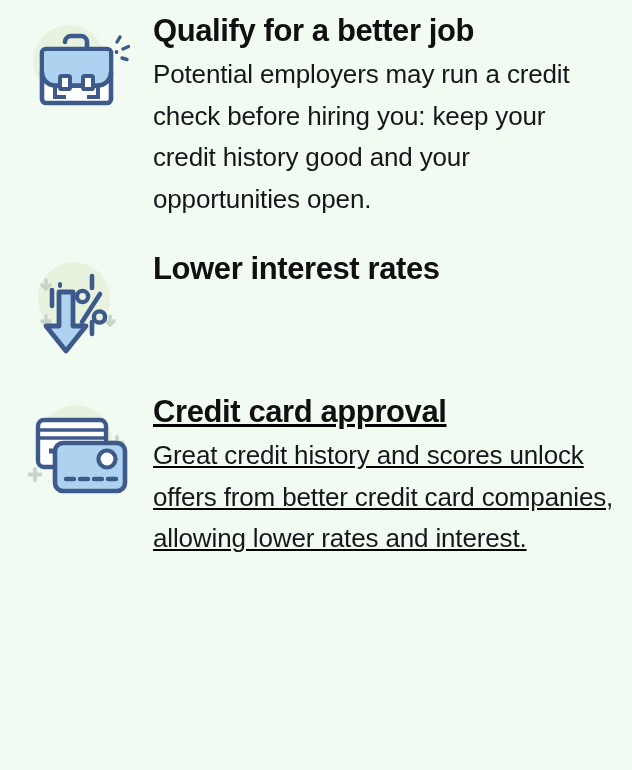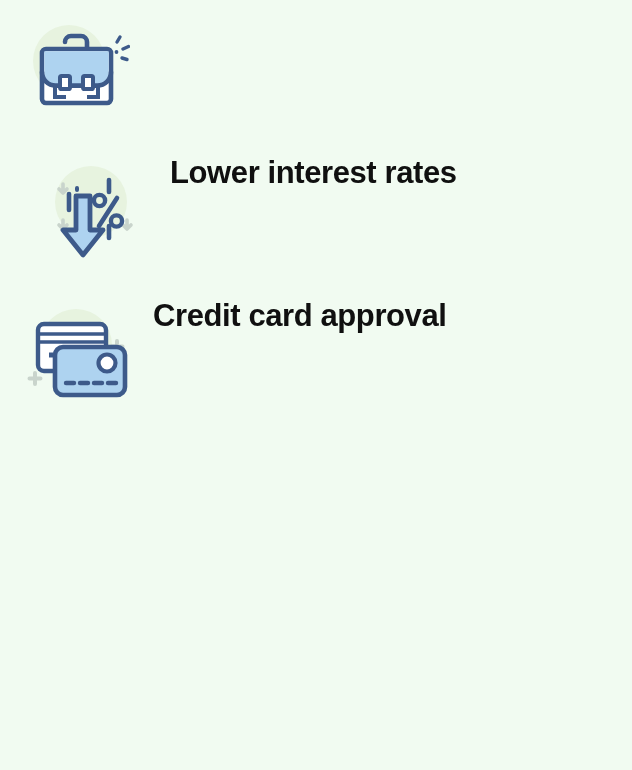--- a/index.html
+++ b/index.html
@@ -24,22 +24,22 @@
     position: relative;
   }
 
   .benefit-row {
     display: flex;
     align-items: flex-start;
     padding-left: 22px;
     padding-right: 16px;
   }
   .benefit-row.row-1 { padding-top: 12px; }
-  .benefit-row.row-2 { padding-top: 30px; margin-left: 17px; }
-  .benefit-row.row-3 { padding-top: 31px; }
+  .benefit-row.row-2 { padding-top: 30px; }
+  .benefit-row.row-3 { padding-top: 31px; text-decoration: underline; }
 
   .icon-cell {
     width: 131px;
     flex: 0 0 131px;
     display: flex;
     justify-content: flex-start;
     align-items: flex-start;
     padding-top: 4px;
   }
 
@@ -106,20 +106,24 @@
           <path d="M33 72 v9 h9" fill="none" stroke="#3d5a8a" stroke-width="4" stroke-linecap="square" stroke-linejoin="miter"></path>
           <path d="M76 72 v9 h-9" fill="none" stroke="#3d5a8a" stroke-width="4" stroke-linecap="square" stroke-linejoin="miter"></path>
 
           <path d="M95 26 l3 -5" stroke="#3d5a8a" stroke-width="3.4" stroke-linecap="round"></path>
           <path d="M101 33 l5.5 -2.5" stroke="#3d5a8a" stroke-width="3.4" stroke-linecap="round"></path>
           <path d="M100 42 l5 1.5" stroke="#3d5a8a" stroke-width="3.4" stroke-linecap="round"></path>
           <circle cx="94.5" cy="36" r="1.9" fill="#3d5a8a"></circle>
         </svg>
       </div>
     </div>
+    <div class="text-cell">
+      <h2 class="benefit-title">Qualify for a better job</h2>
+      <p class="benefit-body">Potential employers may run a credit check before hiring you: keep your credit history good and your opportunities open.</p>
+    </div>
   </div>
 
   <div class="benefit-row row-2">
     <div class="icon-cell">
       <div class="icon-wrap">
         <svg viewBox="0 0 108 108" xmlns="http://www.w3.org/2000/svg">
           <circle cx="52" cy="44" r="36" fill="#e7f3df"></circle>
 
           <path d="M24 26 v9 m0 0 l-4 -4 m4 4 l4 -4" stroke="#c9d4cc" stroke-width="3.6" fill="none" stroke-linecap="round" stroke-linejoin="round"></path>
           <path d="M24 62 v9 m0 0 l-4 -4 m4 4 l4 -4" stroke="#c9d4cc" stroke-width="3.6" fill="none" stroke-linecap="round" stroke-linejoin="round"></path>
@@ -162,16 +166,17 @@
           <circle cx="85" cy="62" r="8.5" fill="#ffffff" stroke="#3d5a8a" stroke-width="4.2"></circle>
           <path d="M44 82 h8" stroke="#3d5a8a" stroke-width="4.4" stroke-linecap="round"></path>
           <path d="M58 82 h8" stroke="#3d5a8a" stroke-width="4.4" stroke-linecap="round"></path>
           <path d="M72 82 h8" stroke="#3d5a8a" stroke-width="4.4" stroke-linecap="round"></path>
           <path d="M86 82 h8" stroke="#3d5a8a" stroke-width="4.4" stroke-linecap="round"></path>
         </svg>
       </div>
     </div>
     <div class="text-cell">
       <h2 class="benefit-title">Credit card approval</h2>
+      <p class="benefit-body">Great credit history and scores unlock offers from better credit card companies, allowing lower rates and interest.</p>
     </div>
   </div>
 
 </div>
 
 </body></html>

